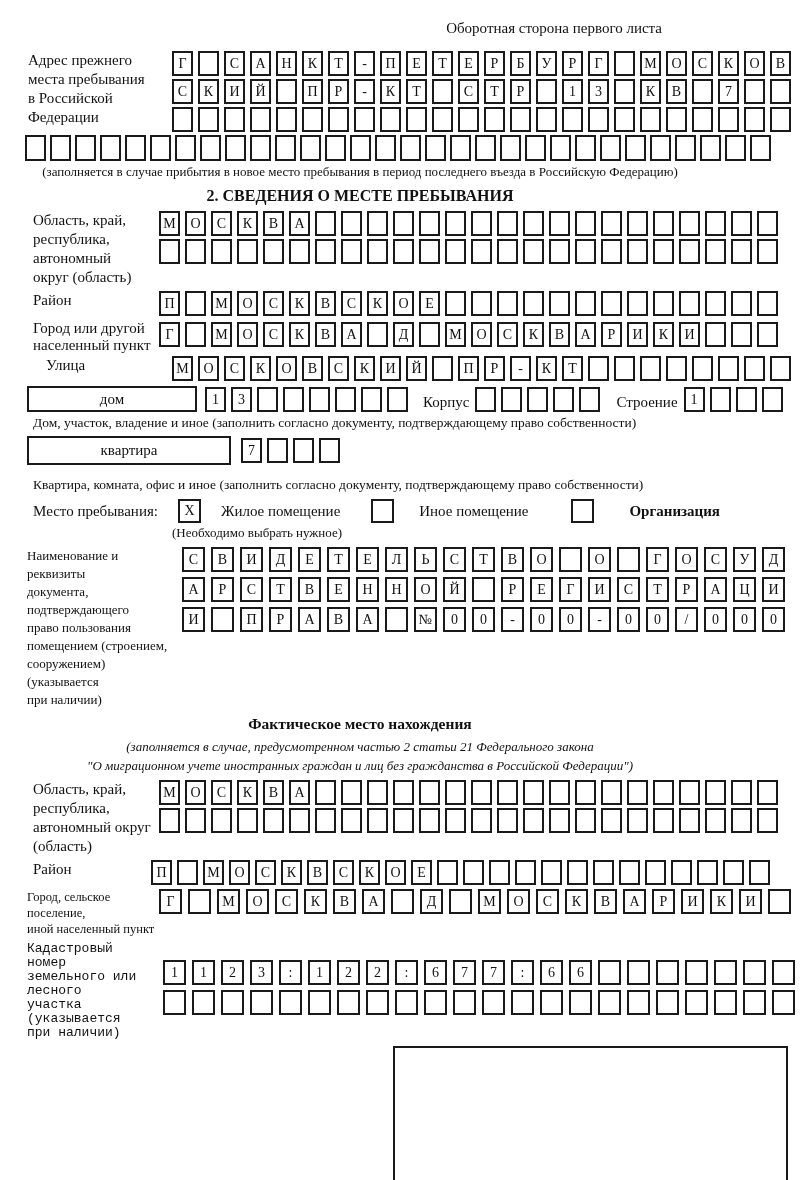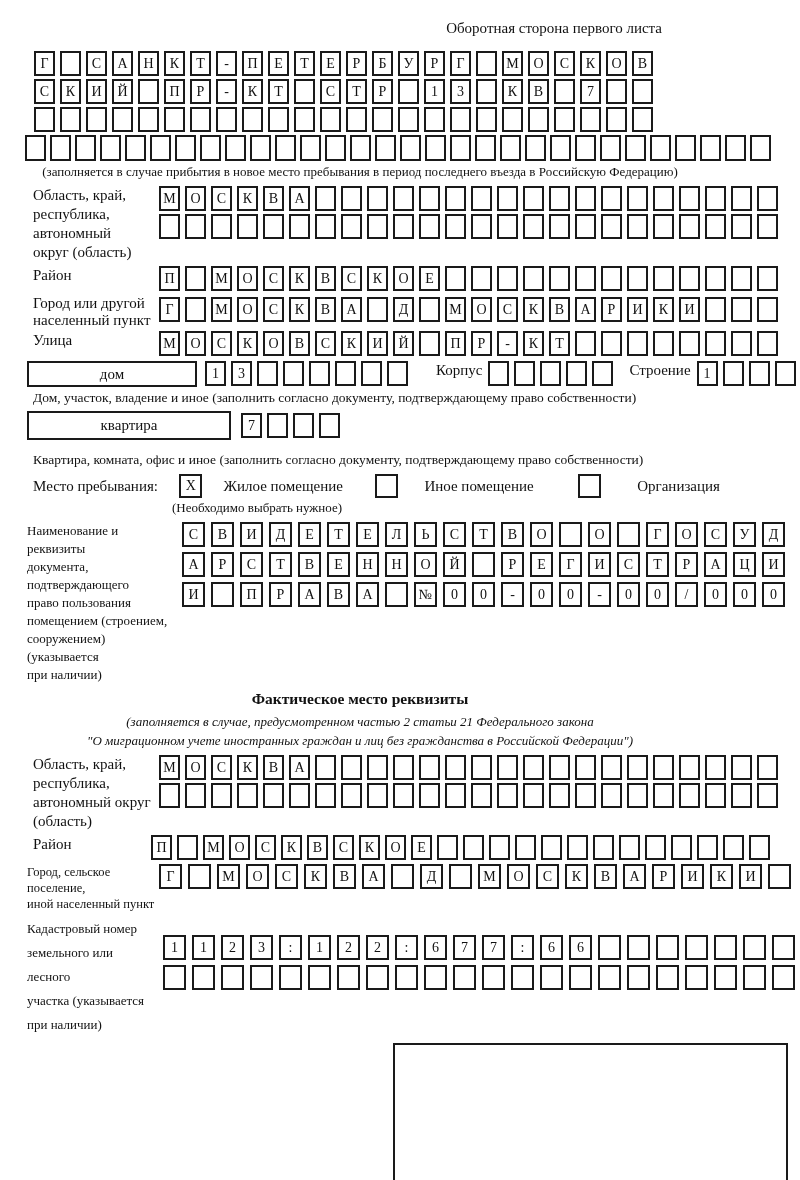--- a/index.html
+++ b/index.html
@@ -33,20 +33,24 @@
   .stamp-box{border:2px solid #1a1a1a;width:391px;height:168px;margin:6px 0 0 393px;}
 </style>
 </head>
 <body>
 
 <div class="page">
 
   <div class="header-note">Оборотная сторона первого листа</div>
 
   <div class="field-row" style="margin:14px 0 0 28px;">
+    <div class="field-label pre" style="width:138px;">Адрес прежнего
+места пребывания
+в Российской
+Федерации</div>
     <div class="cells-col" style="margin-left:6px;">
       <div class="cellrow">
           <div class="cell">Г</div>
           <div class="cell"></div>
           <div class="cell">С</div>
           <div class="cell">А</div>
           <div class="cell">Н</div>
           <div class="cell">К</div>
           <div class="cell">Т</div>
           <div class="cell">-</div>
@@ -148,20 +152,21 @@
       <div class="cell"></div>
       <div class="cell"></div>
       <div class="cell"></div>
       <div class="cell"></div>
       <div class="cell"></div>
       <div class="cell"></div>
       <div class="cell"></div>
     </div>
   <div class="note center" style="margin-top:3px;">(заполняется в случае прибытия в новое место пребывания в период последнего въезда в Российскую Федерацию)</div>
 
+  <div class="section-title">2. СВЕДЕНИЯ О МЕСТЕ ПРЕБЫВАНИЯ</div>
 
   <div class="field-row" style="margin:6px 0 0 33px;">
     <div class="field-label pre" style="width:122px;">Область, край,
 республика,
 автономный
 округ (область)</div>
     <div class="cells-col" style="margin-left:4px;">
       <div class="cellrow">
           <div class="cell">М</div>
           <div class="cell">О</div>
@@ -271,21 +276,21 @@
         <div class="cell">Р</div>
         <div class="cell">И</div>
         <div class="cell">К</div>
         <div class="cell">И</div>
         <div class="cell"></div>
         <div class="cell"></div>
         <div class="cell"></div>
       </div>
   </div>
 
-  <div class="field-row" style="margin:2px 0 0 33px;">
+  <div class="field-row" style="margin:2px 0 0 46px;">
     <div class="field-label" style="width:122px;">Улица</div>
     <div class="cellrow" style="margin-left:4px;">
         <div class="cell">М</div>
         <div class="cell">О</div>
         <div class="cell">С</div>
         <div class="cell">К</div>
         <div class="cell">О</div>
         <div class="cell">В</div>
         <div class="cell">С</div>
         <div class="cell">К</div>
@@ -301,33 +306,33 @@
         <div class="cell"></div>
         <div class="cell"></div>
         <div class="cell"></div>
         <div class="cell"></div>
         <div class="cell"></div>
         <div class="cell"></div>
         <div class="cell"></div>
       </div>
   </div>
 
-  <div class="field-row" style="margin:5px 0 0 27px;align-items:flex-start;">
+  <div class="field-row" style="margin:5px 0 0 27px;align-items:flex-end;">
     <div class="boxed-label" style="width:166px;">дом</div>
     <div class="cellrow" style="margin-left:8px;">
         <div class="cell">1</div>
         <div class="cell">3</div>
         <div class="cell"></div>
         <div class="cell"></div>
         <div class="cell"></div>
         <div class="cell"></div>
         <div class="cell"></div>
         <div class="cell"></div>
       </div>
-    <div class="field-label" style="margin:0 6px 0 28px;">Корпус</div>
+    <div class="field-label" style="margin:0 6px 0 15px;">Корпус</div>
     <div class="cellrow">
         <div class="cell"></div>
         <div class="cell"></div>
         <div class="cell"></div>
         <div class="cell"></div>
         <div class="cell"></div>
       </div>
     <div class="field-label" style="margin:0 6px 0 16px;">Строение</div>
     <div class="cellrow">
         <div class="cell">1</div>
@@ -349,21 +354,21 @@
   </div>
   <div class="note" style="margin:4px 0 0 33px;font-size:13.5px;">Квартира, комната, офис и иное (заполнить согласно документу, подтверждающему право собственности)</div>
 
   <div class="field-row" style="margin:6px 0 0 33px;align-items:center;justify-content:space-between;">
     <div class="field-label">Место пребывания:</div>
     <div class="checkbox" style="margin-left:9px;">X</div>
     <div class="field-label" style="margin-left:9px;">Жилое помещение</div>
     <div class="checkbox" style="margin-left:20px;"></div>
     <div class="field-label" style="margin-left:14px;">Иное помещение</div>
     <div class="checkbox" style="margin-left:32px;"></div>
-    <div class="field-label" style="margin-left:24px;">Организация</div>
+    <div class="field-label" style="margin-left:24px;font-weight:bold;">Организация</div>
   </div>
   <div class="note" style="margin:2px 0 0 172px;">(Необходимо выбрать нужное)</div>
 
   <div class="field-row" style="margin:6px 0 0 27px;">
     <div class="field-label pre" style="width:148px;font-size:13px;line-height:18px;">Наименование и реквизиты
 документа, подтверждающего
 право пользования
 помещением (строением,
 сооружением) (указывается
 при наличии)</div>
@@ -433,21 +438,21 @@
           <div class="cell">0</div>
           <div class="cell">0</div>
           <div class="cell">/</div>
           <div class="cell">0</div>
           <div class="cell">0</div>
           <div class="cell">0</div>
         </div>
     </div>
   </div>
 
-  <div class="section-title" style="font-size:15.5px;margin-top:6px;">Фактическое место реквизиты</div>
+  <div class="section-title" style="font-size:15.5px;margin-top:6px;">Фактическое место нахождения</div>
   <div class="note center pre" style="margin-top:4px;line-height:19px;font-style:italic;">(заполняется в случае, предусмотренном частью 2 статьи 21 Федерального закона
 "О миграционном учете иностранных граждан и лиц без гражданства в Российской Федерации")</div>
 
   <div class="field-row" style="margin:5px 0 0 33px;">
     <div class="field-label pre" style="width:126px;">Область, край,
 республика,
 автономный округ
 (область)</div>
     <div class="cells-col">
       <div class="cellrow">
@@ -558,21 +563,21 @@
         <div class="cell">А</div>
         <div class="cell">Р</div>
         <div class="cell">И</div>
         <div class="cell">К</div>
         <div class="cell">И</div>
         <div class="cell"></div>
       </div>
   </div>
 
   <div class="field-row" style="margin:5px 0 0 27px;">
-    <div class="field-label pre" style="width:130px;font-size:13px;line-height:24px;">Кадастровый номер
+    <div class="field-label pre" style="width:130px;font-size:13px;line-height:14px;font-family:Liberation Mono, monospace;">Кадастровый номер
 земельного или лесного
 участка (указывается
 при наличии)</div>
     <div class="cells-col" style="margin-left:6px;margin-top:18px;gap:5px;">
       <div class="cellrow wide">
           <div class="cell">1</div>
           <div class="cell">1</div>
           <div class="cell">2</div>
           <div class="cell">3</div>
           <div class="cell">:</div>

